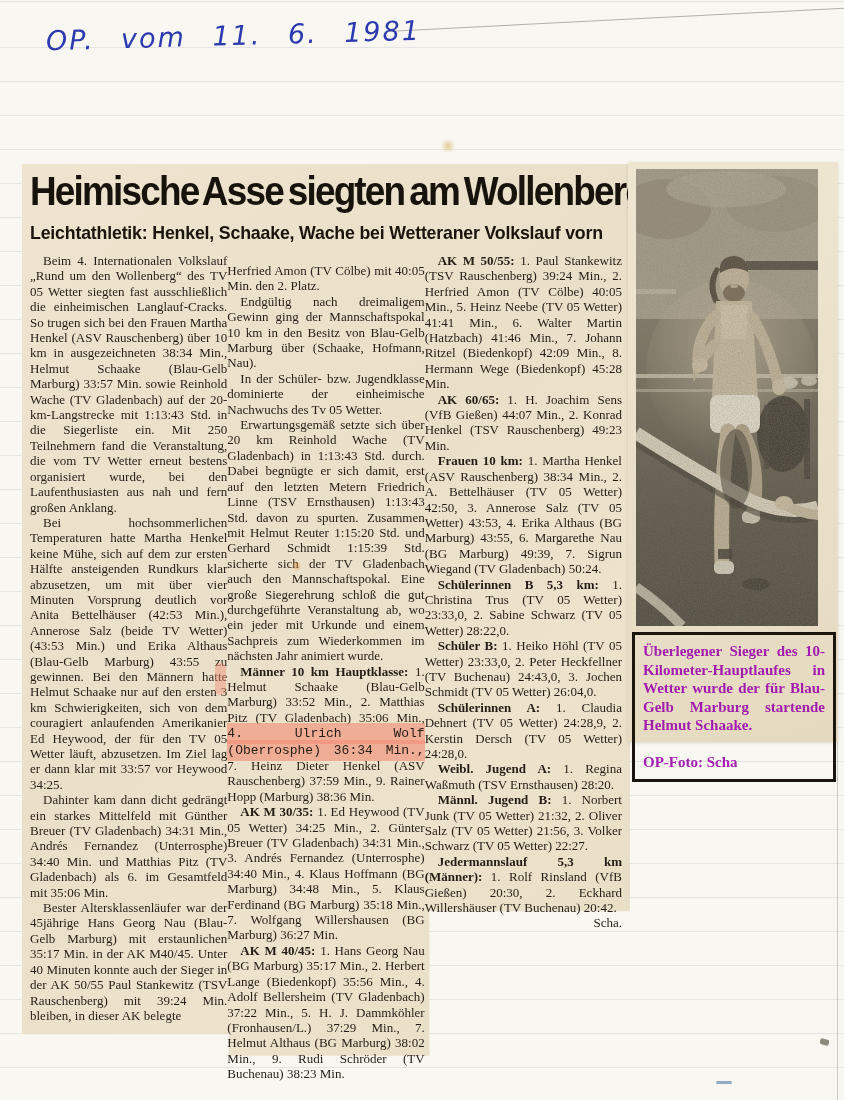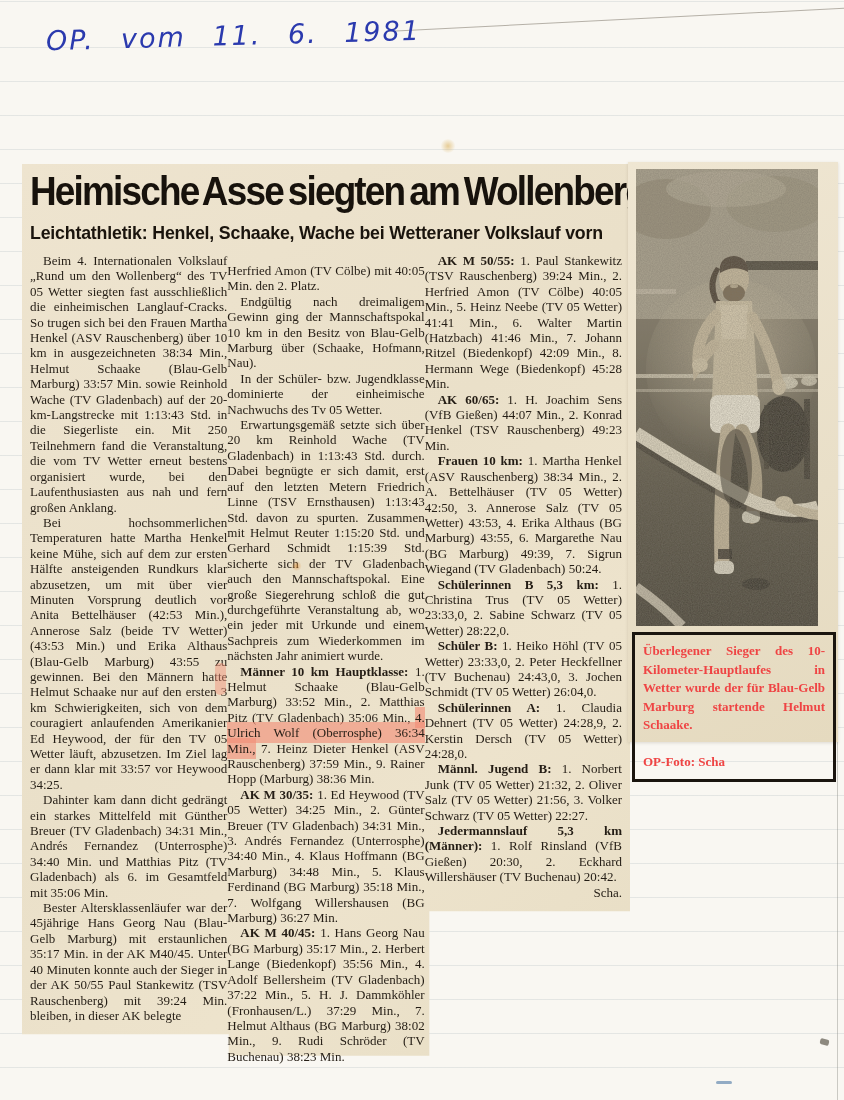--- a/index.html
+++ b/index.html
@@ -61,36 +61,36 @@
     color:#1a140d;
   }
   .cols{display:flex;margin-top:9px;}
   .col{flex:1 1 0;text-align:justify;
     font-size:13px;line-height:15.4px;
     hyphens:auto;-webkit-hyphens:auto;
   }
   .col p{margin:0;text-indent:13px;}
   .col p.noindent{text-indent:0;margin-top:10px;}
   .col b.lead{font-weight:bold;}
-  mark.hl{background:rgba(242,141,118,0.62);color:inherit;padding:3px 0;}
+  mark.hl{background:rgba(242,141,118,0.62);color:inherit;padding:3px 0;font-family:Liberation Mono, monospace;}
   .sig{float:right;}
   
   .photo-bg{
     position:absolute;left:628px;top:162px;width:210px;height:580px;
     background:linear-gradient(160deg,#efe6d2 0%,#e9dfc8 60%,#e5dabf 100%);
     box-shadow:0 1px 3px rgba(60,50,30,0.15);
   }
   .photo-frame{position:absolute;left:636px;top:169px;width:182px;height:457px;overflow:hidden;}
   .caption-box{
     position:absolute;left:632px;top:632px;width:182px;
     border:3px solid #1a150f;
     padding:7px 8px 8px 8px;
     font-family:"Liberation Serif",serif;
-    font-weight:bold;font-size:13px;line-height:18.5px;
-    text-align:justify;color:#ef4444;
+    font-weight:bold;font-size:15px;line-height:18.5px;
+    text-align:justify;color:#a21caf;
   }
   .caption-credit{text-align:left;margin-top:18px;}
   
   .stain1{position:absolute;left:440px;top:139px;width:16px;height:14px;border-radius:50%;
     background:radial-gradient(circle,rgba(216,170,76,0.55),rgba(216,170,76,0) 70%);}
   .stain2{position:absolute;left:291px;top:561px;width:11px;height:10px;border-radius:50%;
     background:radial-gradient(circle,rgba(222,140,50,0.6),rgba(222,140,50,0) 70%);}
   .smudge{position:absolute;left:215px;top:663px;width:11px;height:32px;border-radius:5px;
     background:rgba(242,141,118,0.45);}
   .speck1{position:absolute;left:820px;top:1039px;width:9px;height:6px;background:rgba(95,90,78,0.7);
@@ -148,20 +148,23 @@
         <b class="lead">Frauen 10 km:</b><span> 1. Martha Henkel (ASV Rauschenberg) 38:34 Min., 2. A. Bettelhäuser (TV 05 Wetter) 42:50, 3. Annerose Salz (TV 05 Wetter) 43:53, 4. Erika Althaus (BG Marburg) 43:55, 6. Margarethe Nau (BG Marburg) 49:39, 7. Sigrun Wiegand (TV Gladenbach) 50:24.</span>
       </p>
       <p>
         <b class="lead">Schülerinnen B 5,3 km:</b><span> 1. Christina Trus (TV 05 Wetter) 23:33,0, 2. Sabine Schwarz (TV 05 Wetter) 28:22,0.</span>
       </p>
       <p>
         <b class="lead">Schüler B:</b><span> 1. Heiko Höhl (TV 05 Wetter) 23:33,0, 2. Peter Heckfellner (TV Buchenau) 24:43,0, 3. Jochen Schmidt (TV 05 Wetter) 26:04,0.</span>
       </p>
       <p>
         <b class="lead">Schülerinnen A:</b><span> 1. Claudia Dehnert (TV 05 Wetter) 24:28,9, 2. Kerstin Dersch (TV 05 Wetter) 24:28,0.</span>
+      </p>
+      <p>
+        <b class="lead">Weibl. Jugend A:</b><span> 1. Regina Waßmuth (TSV Ernsthausen) 28:20.</span>
       </p>
       <p>
         <b class="lead">Männl. Jugend B:</b><span> 1. Norbert Junk (TV 05 Wetter) 21:32, 2. Oliver Salz (TV 05 Wetter) 21:56, 3. Volker Schwarz (TV 05 Wetter) 22:27.</span>
       </p>
       <p>
         <b class="lead">Jedermannslauf 5,3 km (Männer):</b><span> 1. Rolf Rinsland (VfB Gießen) 20:30, 2. Eckhard Willershäuser (TV Buchenau) 20:42.</span>
         <span class="sig">Scha.</span>
       </p>
     </div>
   </div>

